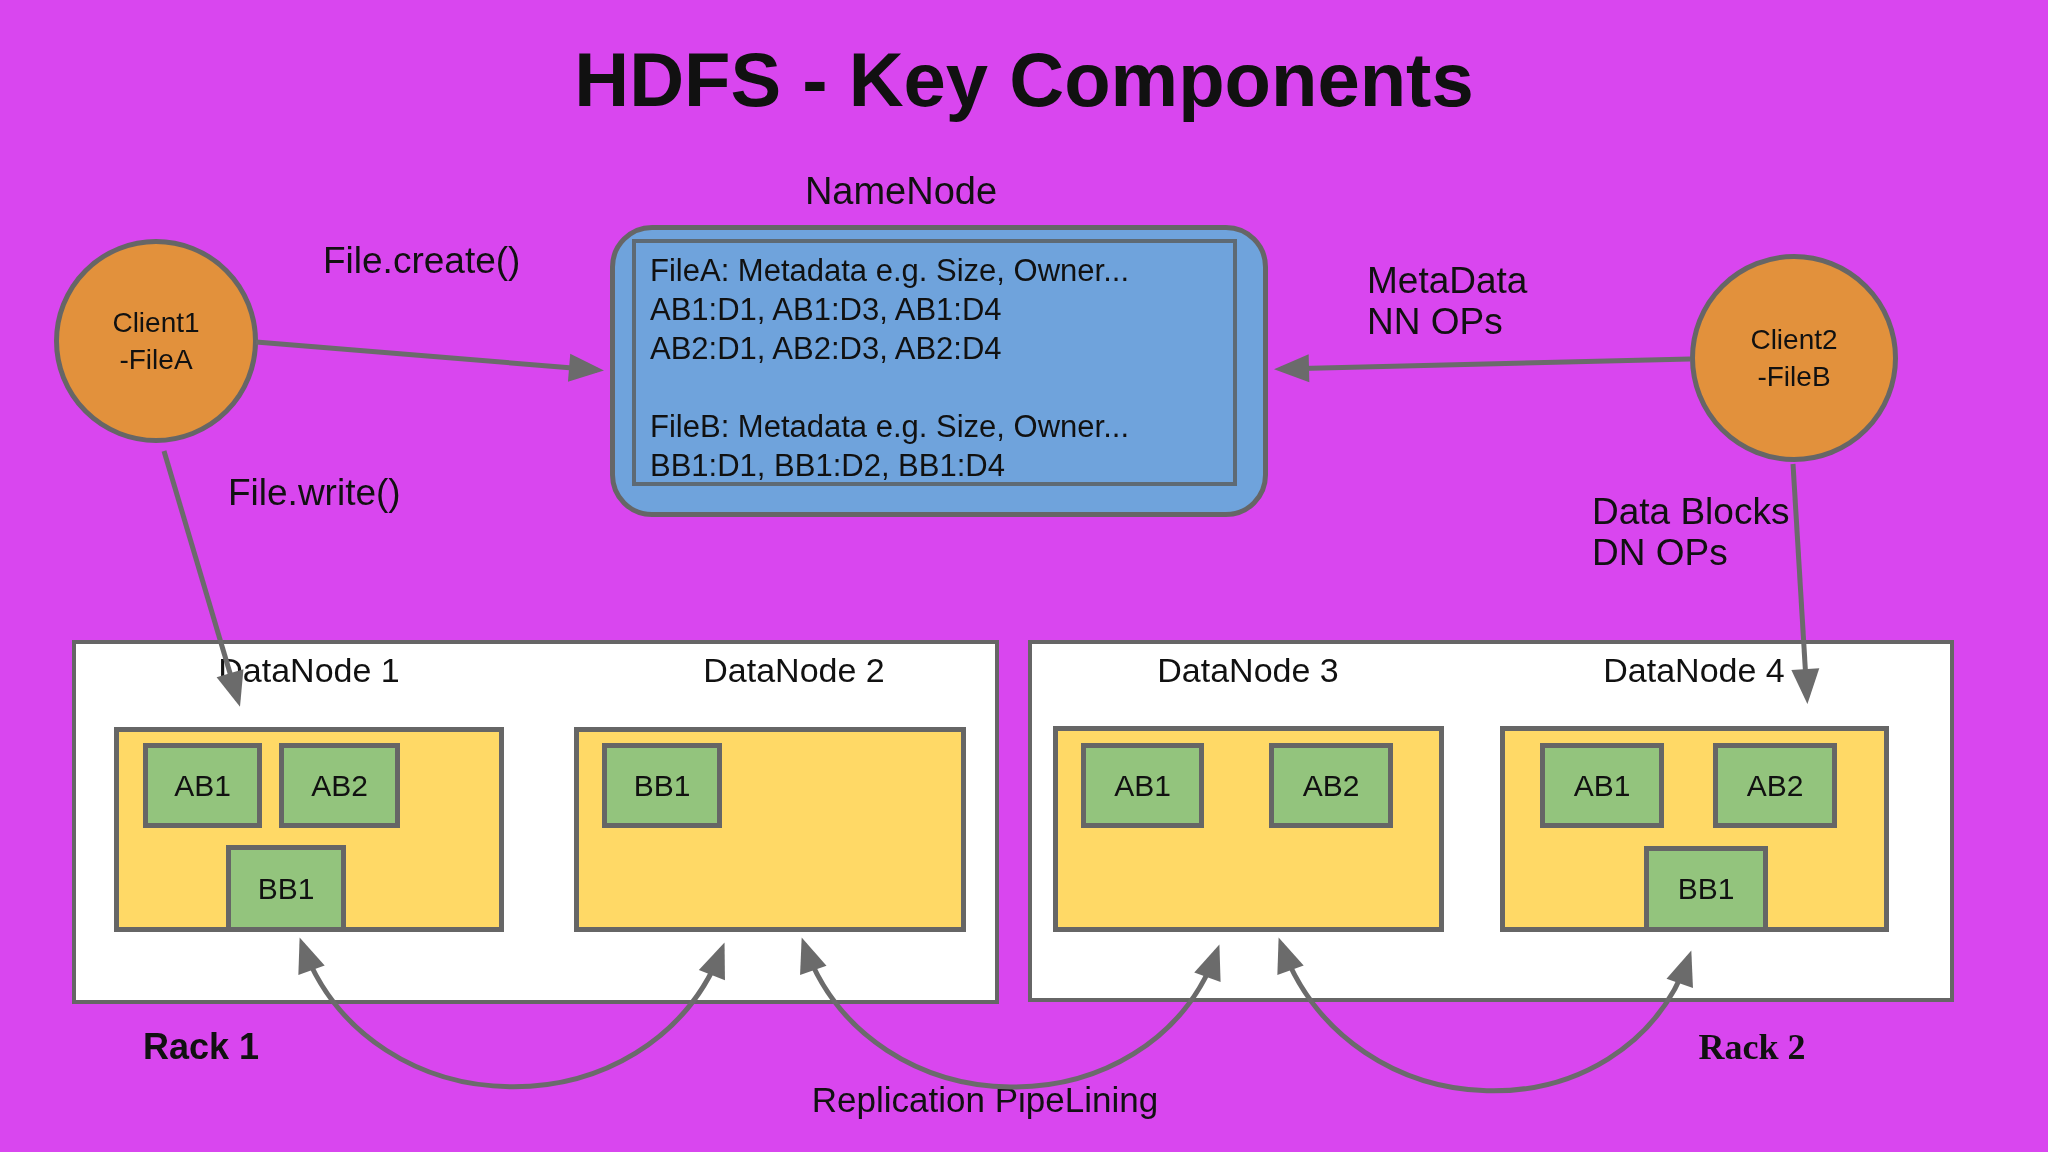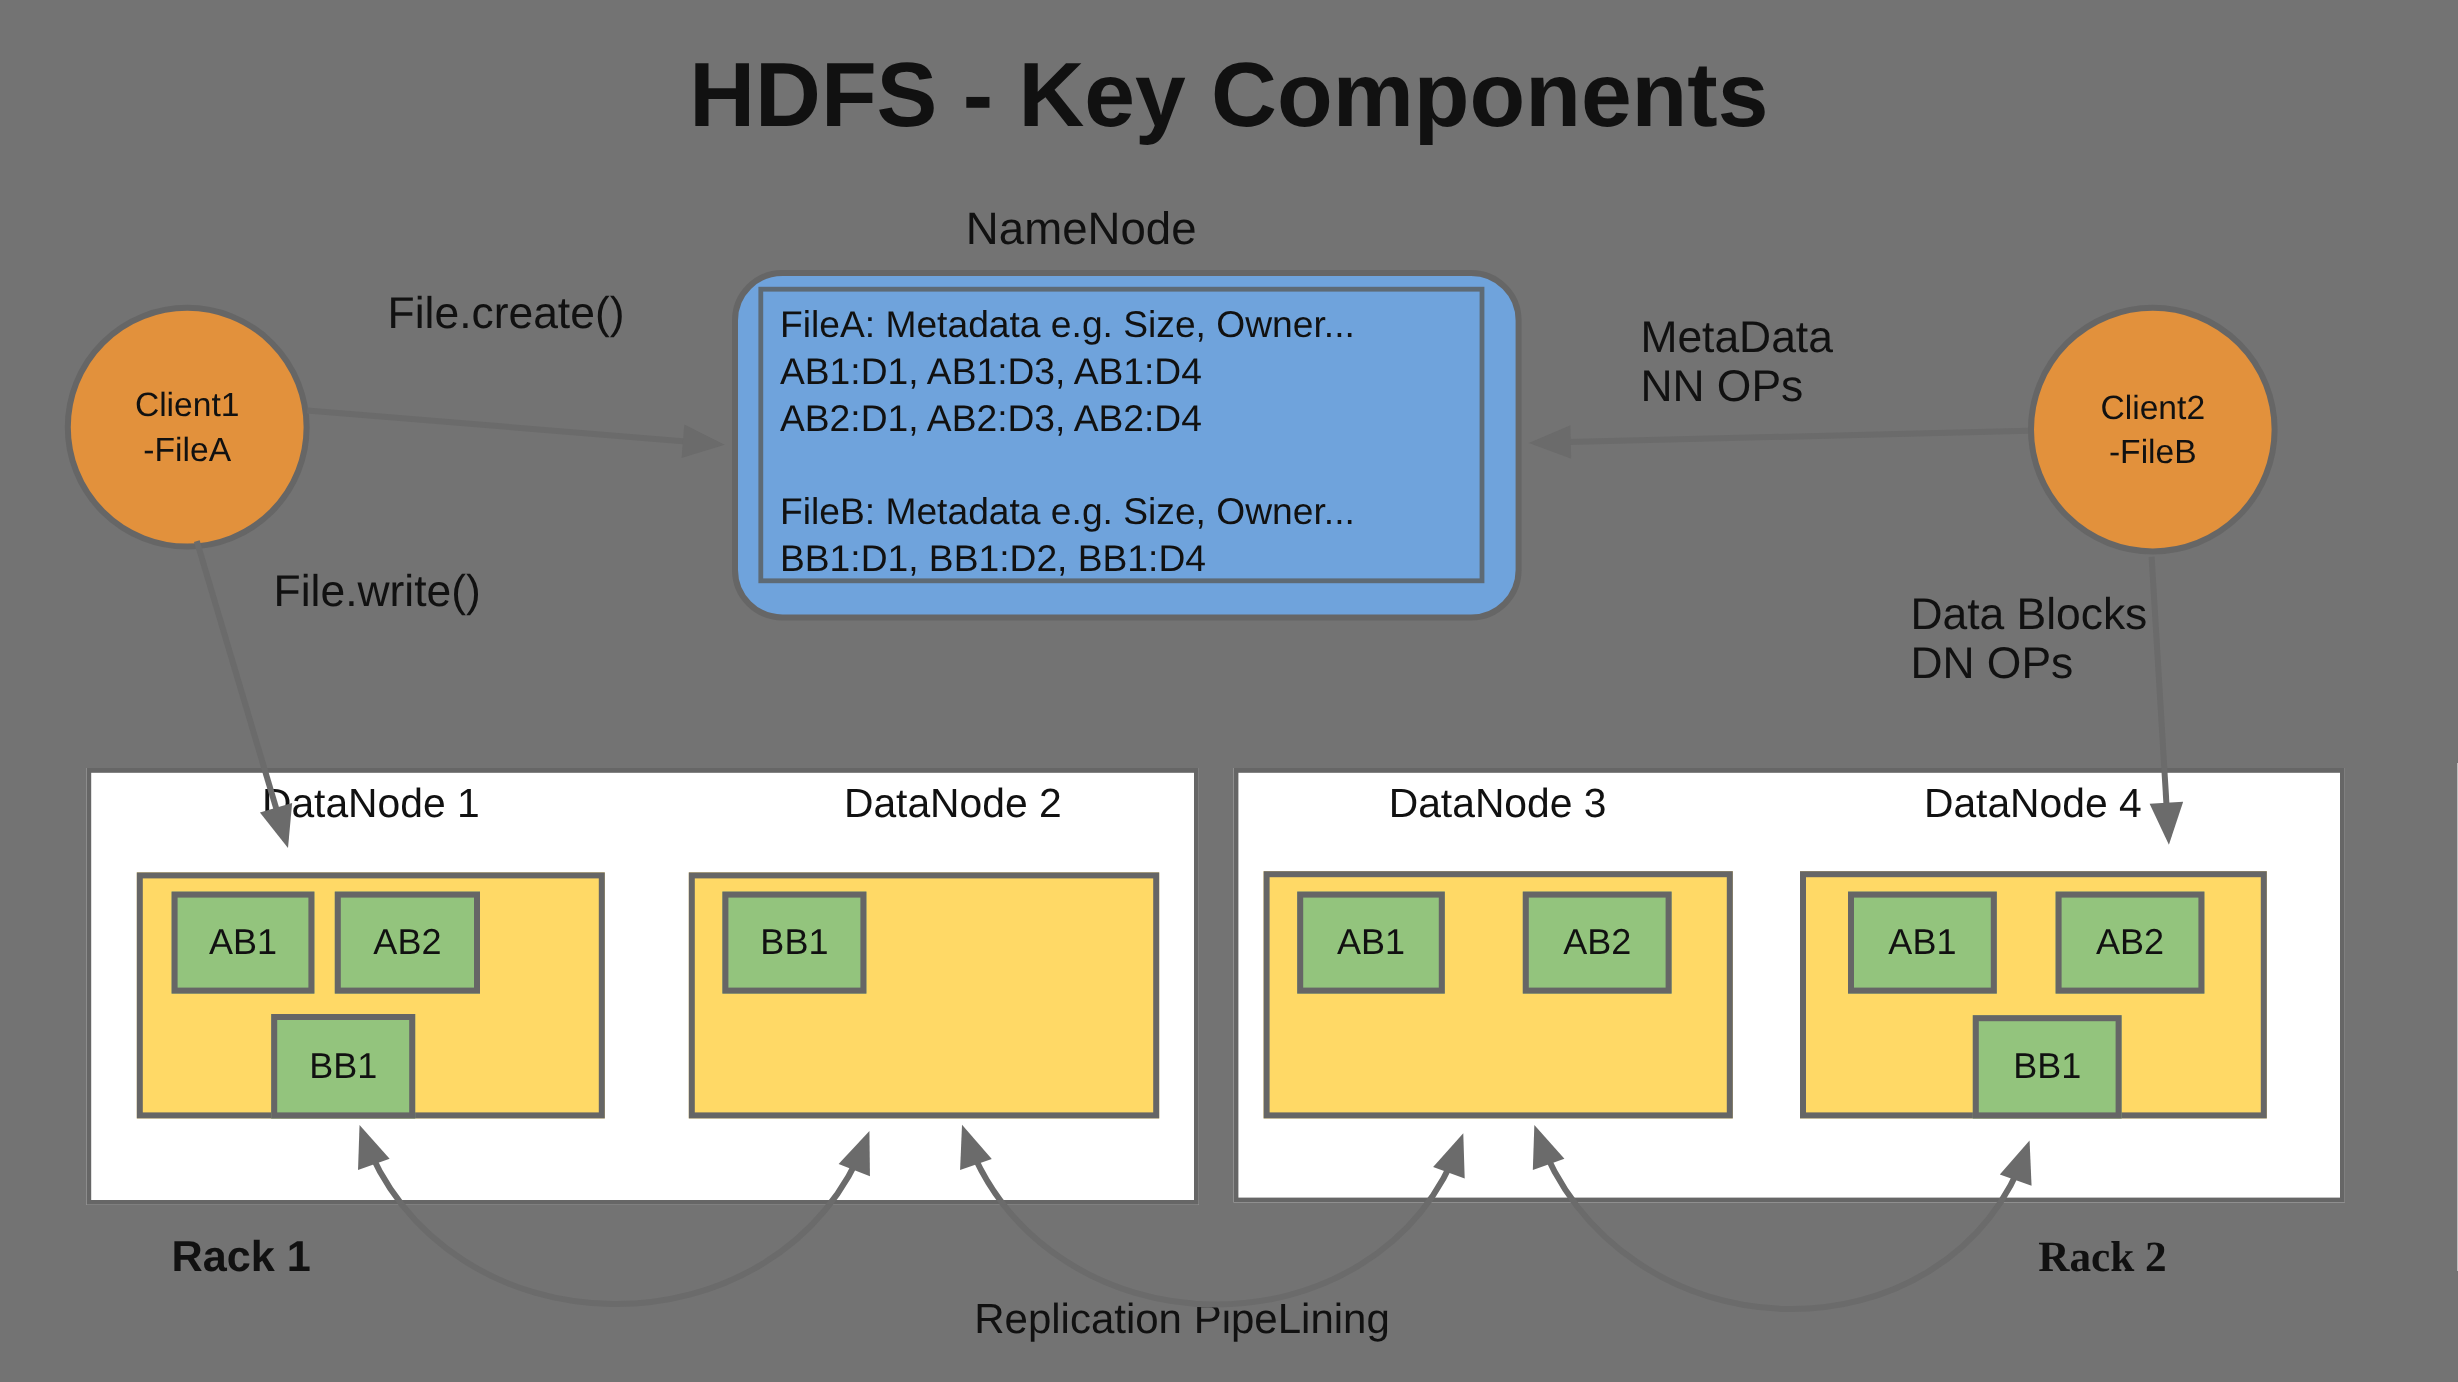--- a/index.html
+++ b/index.html
@@ -1,17 +1,17 @@
 <!DOCTYPE html>
 <html style="--client-fill: #e2913c; --namenode-fill: #6fa3dc; --datanode-fill: #ffd966; --block-fill: #93c47d; --border: #666666; --arrow: #6b6b6b;"><head>
 <meta charset="utf-8">
 <style>
   html,body{margin:0;padding:0;background:#ffffff;}
   #page{
-    position:relative;width:2048px;height:1152px;background:#737373;overflow:hidden;
+    position:relative;width:2048px;height:1152px;background:#d946ef;overflow:hidden;
     font-family:"Liberation Sans","DejaVu Sans",sans-serif;color:#111;
   }
   .abs{position:absolute;}
   #title{
     top:36px;left:0;width:2048px;text-align:center;
     font-size:76px;font-weight:bold;letter-spacing:0;
   }
   
   #nn-label{top:170px;left:901px;transform:translateX(-50%);font-size:38px;}
   #nn-box{
@@ -24,21 +24,21 @@
     border:4px solid #5e6a74;padding:8px 0 16px 14px;
   }
   .nn-line{height:39px;line-height:39px;font-size:31px;white-space:nowrap;}
   
   .client{
     box-sizing:border-box;border-radius:50%;
     background:var(--client-fill,#e2913c);border:5px solid var(--border,#666);
     display:flex;flex-direction:column;align-items:center;justify-content:center;
     font-size:28px;line-height:37px;
   }
-  #client1{left:54px;top:254px;width:204px;height:204px;align-items:center;}
+  #client1{left:54px;top:239px;width:204px;height:204px;align-items:center;}
   #client2{left:1690px;top:254px;width:208px;height:208px;}
   
   .ital{font-size:37px;line-height:41px;white-space:nowrap;}
   #lbl-create{left:323px;top:240px;}
   #lbl-write{left:228px;top:472px;}
   #lbl-meta{left:1367px;top:260px;}
   #lbl-datablocks{left:1592px;top:491px;}
   
   .rack{
     box-sizing:border-box;background:#fff;border:4px solid var(--border,#666);

